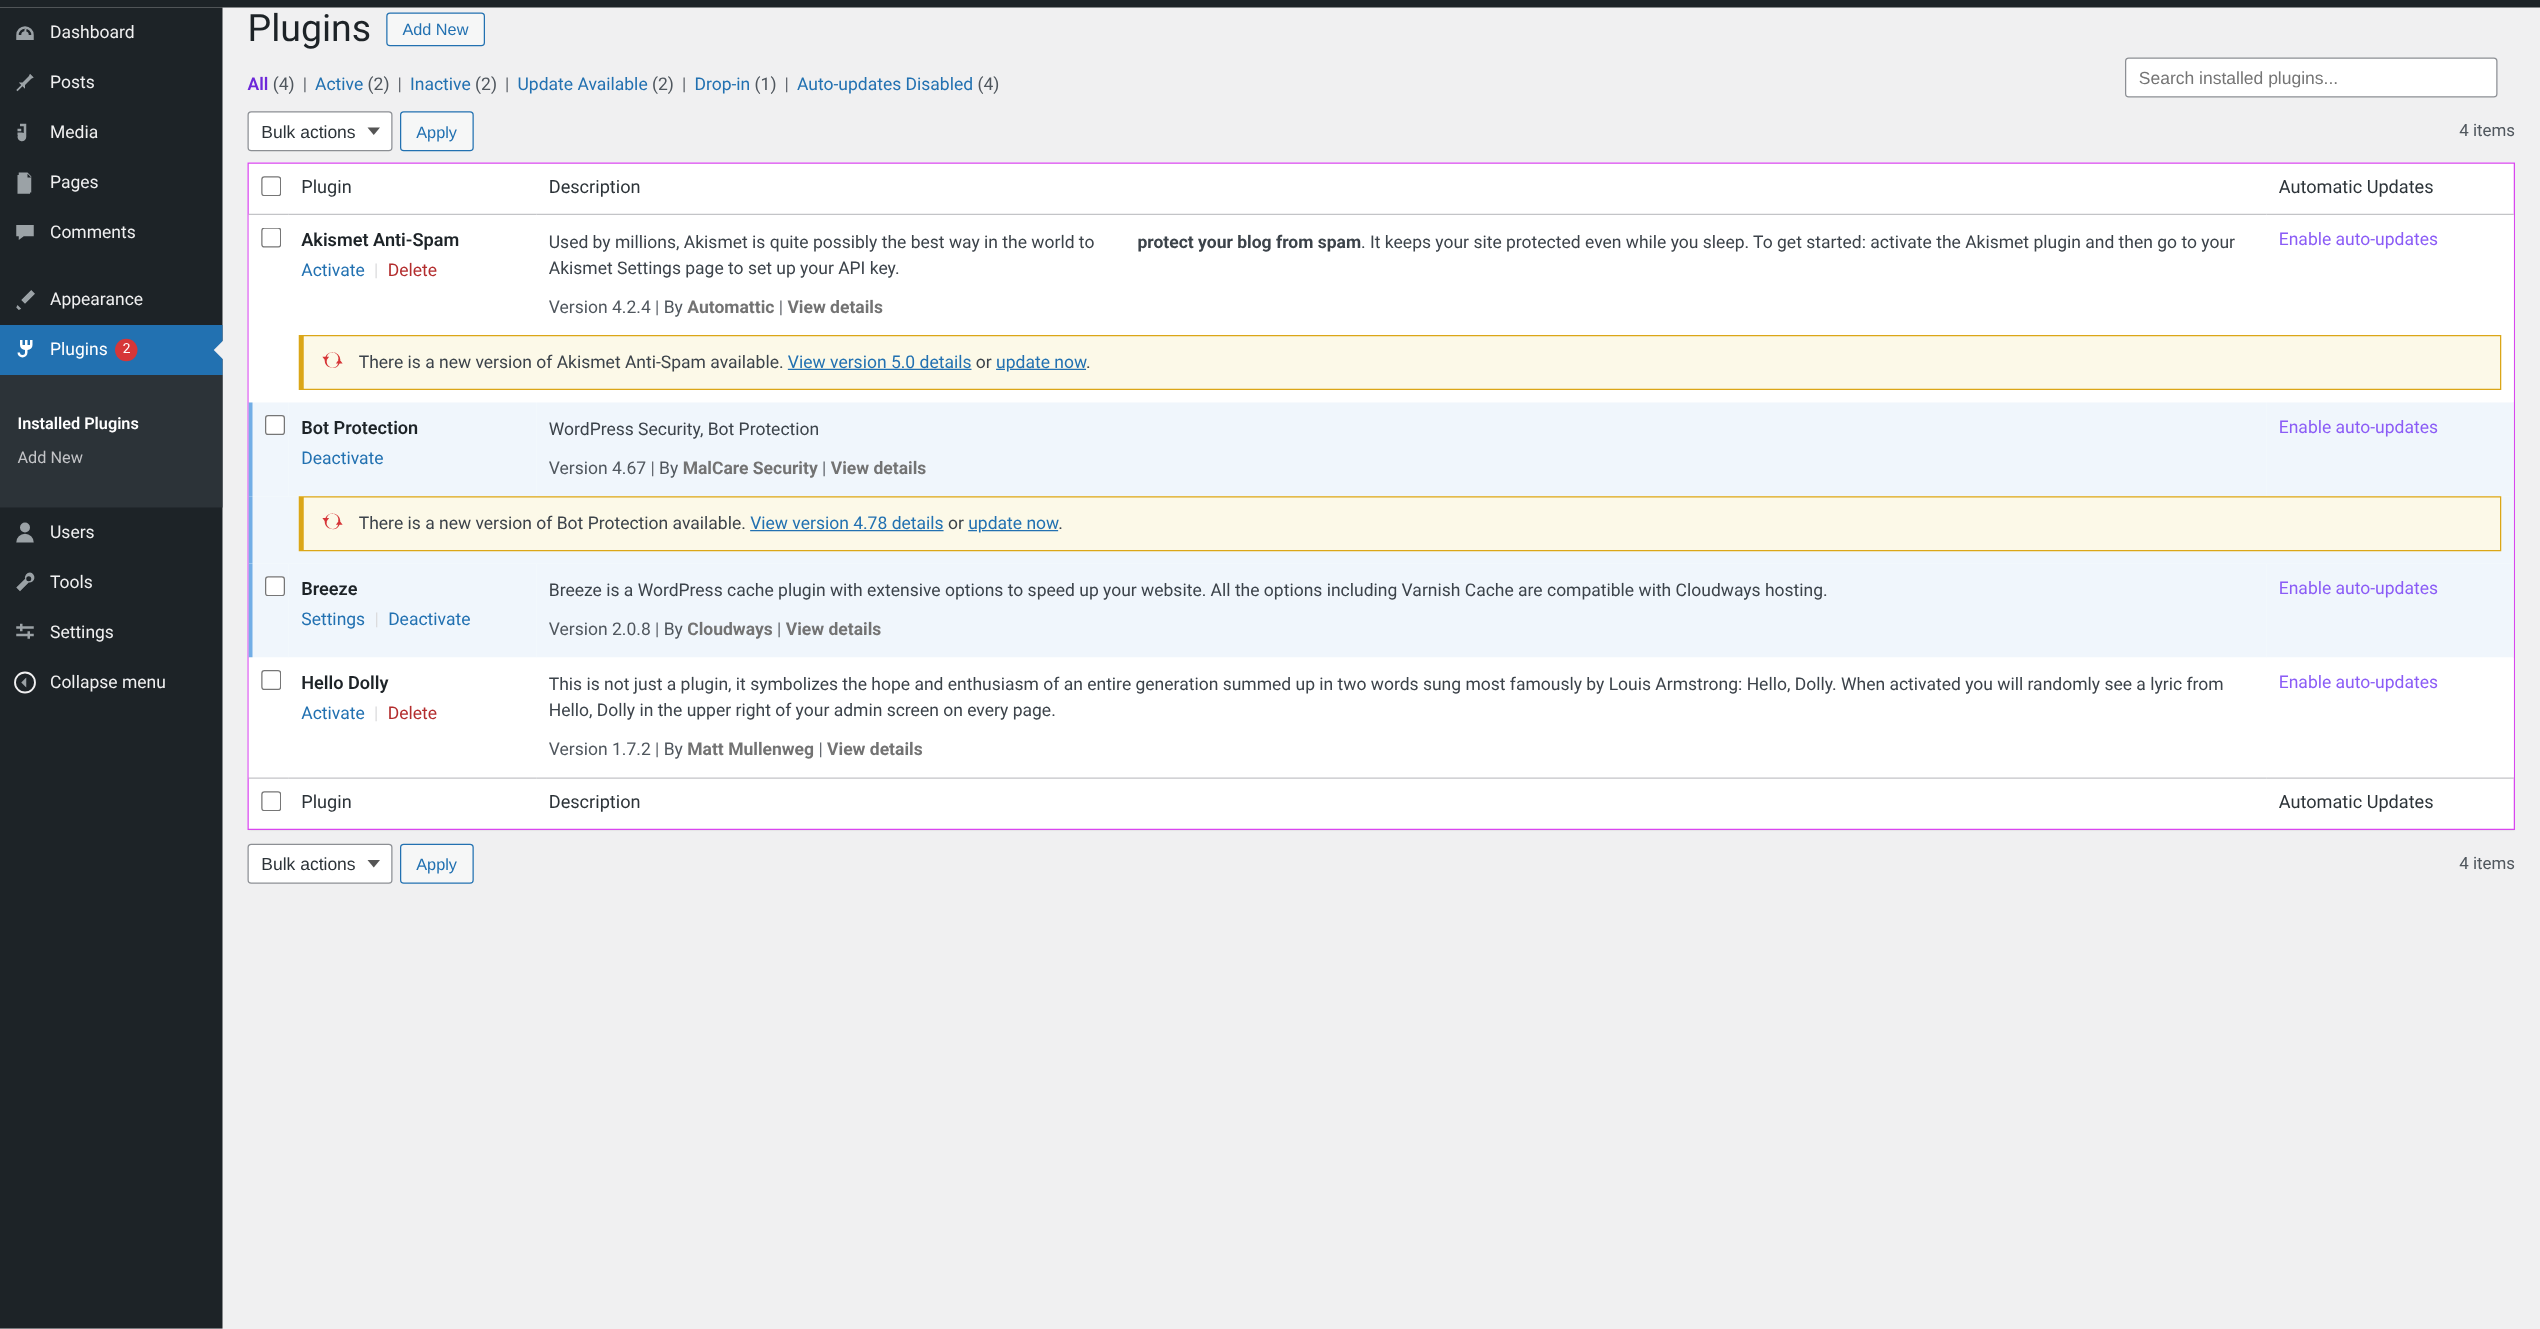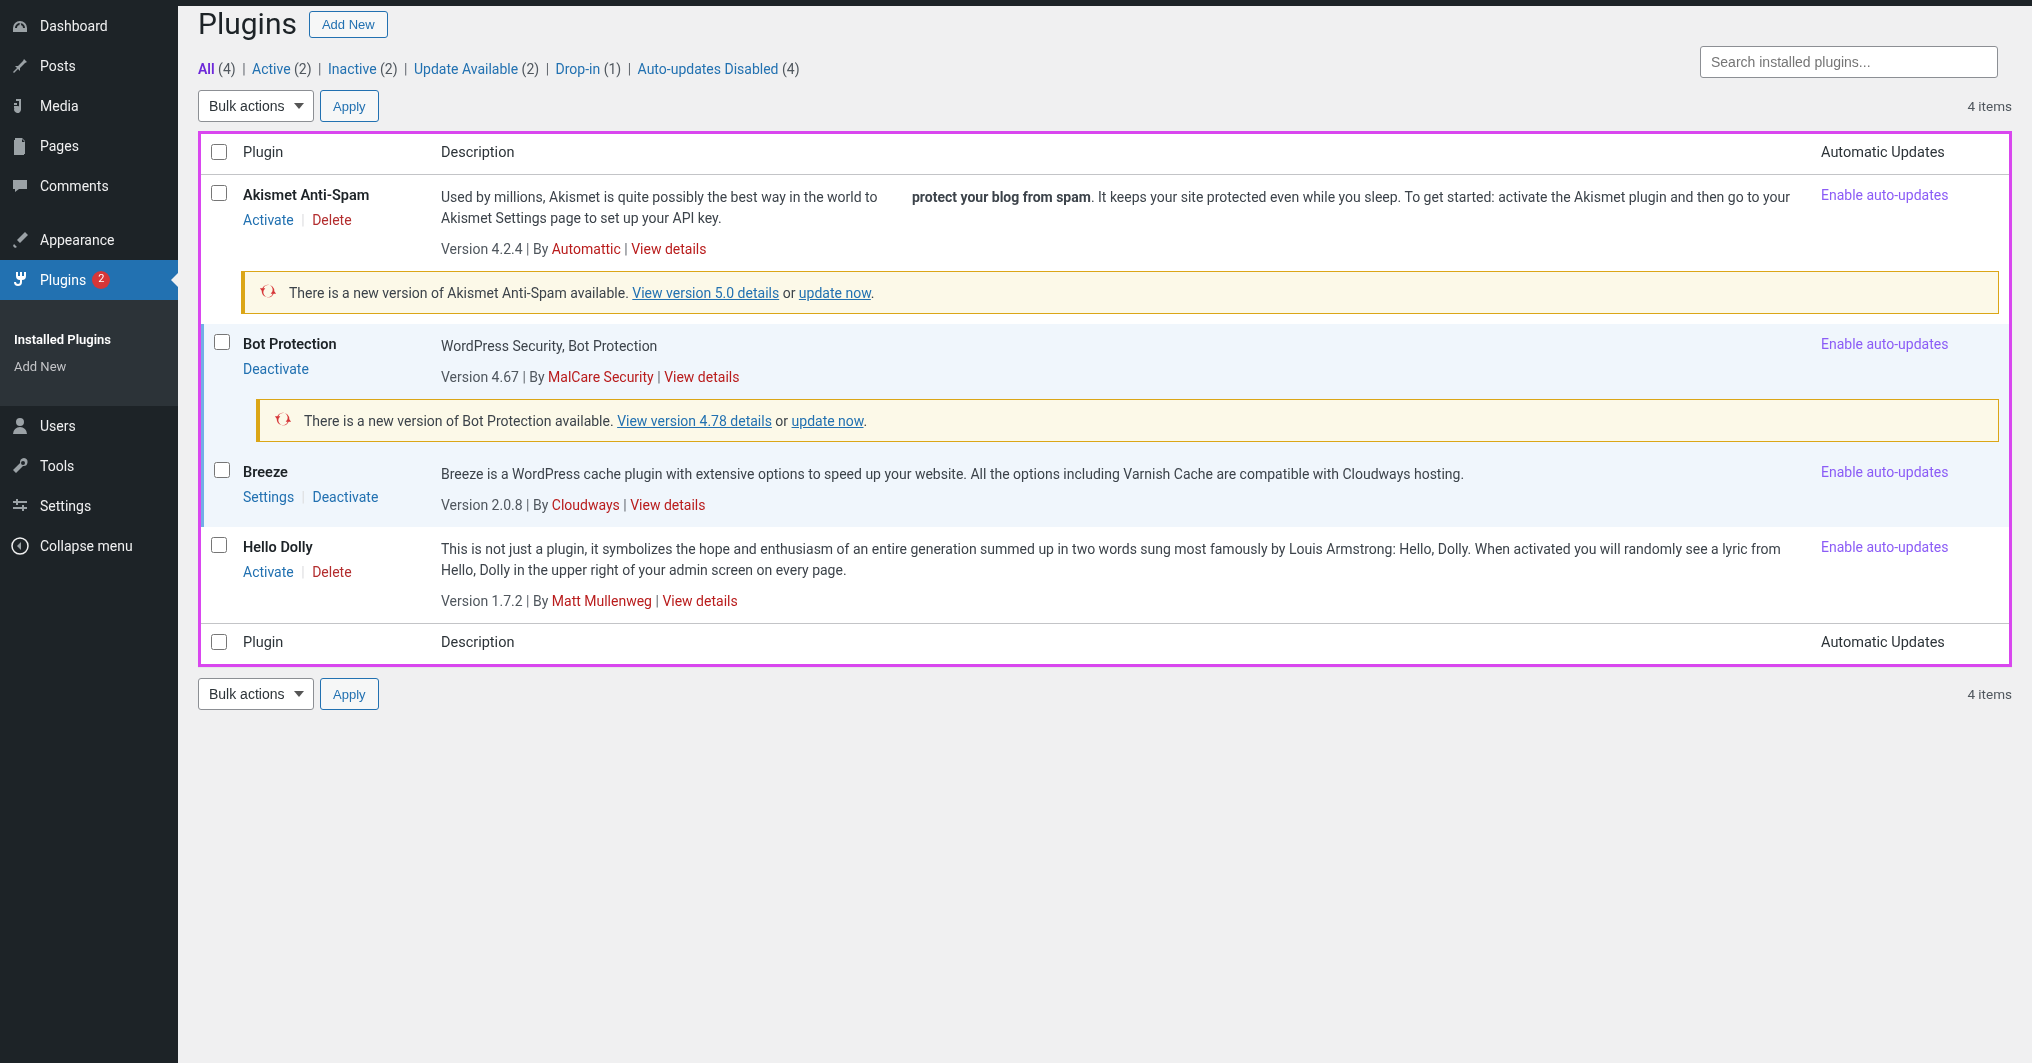--- a/index.html
+++ b/index.html
@@ -180,21 +180,21 @@
   height: 32px;
   border: 1px solid #8c8f94;
   border-radius: 3px;
   padding: 0 10px;
   font-size: 14px;
 }
 .items-count { color: #50575e; font-size: 13.5px; }
 
 table.plugins {
   width: 100%;
-  border: 3px solid #d946ef;
+  border: 1px solid #d946ef;
   background: #fff;
   border-spacing: 0;
   box-shadow: 0 1px 1px rgba(0,0,0,.04);
 }
 table.plugins th, table.plugins td { text-align: left; vertical-align: top; }
 table.plugins thead th, table.plugins tfoot th {
   padding: 10px;
   font-weight: 400;
   font-size: 14.5px;
   color: #2c3338;
@@ -215,27 +215,27 @@
   margin-bottom: 8px;
 }
 .row-actions { font-size: 14px; }
 .row-actions a { cursor: pointer; text-decoration: none; }
 .row-actions a.activate, .row-actions a.deactivate, .row-actions a.settings { color: #2271b1; }
 .row-actions a.delete { color: #b32d2e; }
 .row-actions .sep { color: #dcdcde; padding: 0 4px; }
 .desc { font-size: 14px; color: #3c434a; line-height: 1.5; }
 .desc strong { font-weight: 700; padding-left: 31px; }
 .plugin-meta { font-size: 14px; color: #50575e; margin-top: 12px; }
-.plugin-meta a { color: #b91c1c; text-decoration: none; cursor: pointer; }
+.plugin-meta a { color: #737373; text-decoration: none; cursor: pointer; font-weight: bold; }
 .enable-auto { color: #8b5cf6; font-size: 14px; text-decoration: none; cursor: pointer; }
 
 tr.update-row td { padding: 0 10px 10px 10px; }
 tr.update-row.after-inactive { background: #fff; }
 tr.update-row.after-active { background: #f0f6fc; }
-tr.update-row.after-active td { border-left: 3px solid #72aee6; padding-left: 22px; }
+tr.update-row.after-active td { border-left: 3px solid #72aee6; padding-left: 7px; }
 .update-msg {
   background: #fcf9e8;
   border: 1px solid #dba617;
   border-left: 4px solid #dba617;
   padding: 10px 14px;
   display: flex;
   align-items: center;
   gap: 12px;
   font-size: 14px;
   color: #3c434a;

